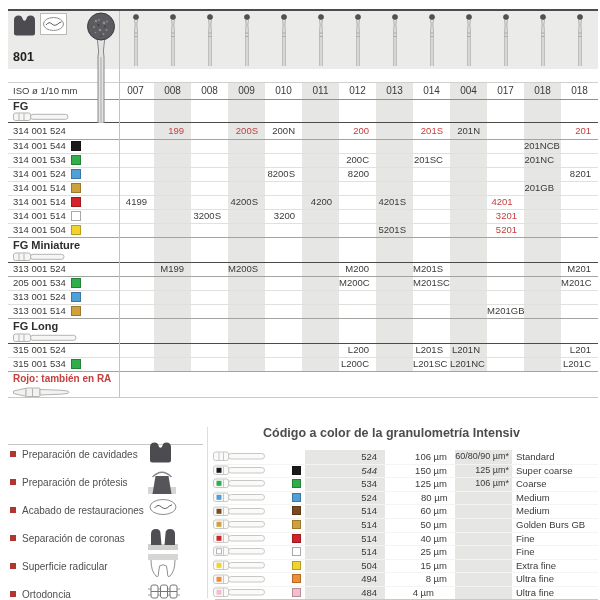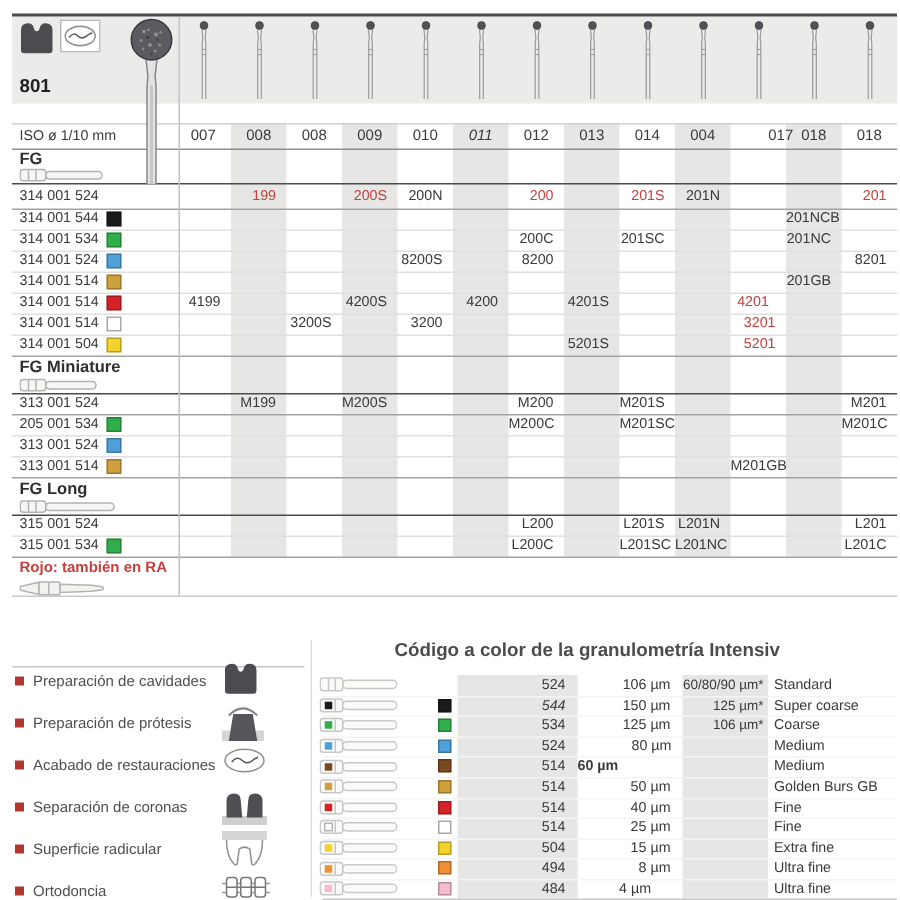--- a/index.html
+++ b/index.html
@@ -129,21 +129,21 @@
           <line x1="4.6" y1="20" x2="7.4" y2="20" stroke="#9a9a98" stroke-width="0.7"></line>
           <line x1="4.6" y1="23.5" x2="7.4" y2="23.5" stroke="#9a9a98" stroke-width="0.7"></line>
         </svg></div>
       <div class="isonum" style="left: 265px; top: 82px; width: 37px; height: 17px; line-height: 17px;">010</div>
       <div class="icon" style="left: 314.5px; top: 13px;"><svg width="12" height="54" viewBox="0 0 12 54">
           <circle cx="6" cy="4" r="2.6" fill="#515156" stroke="#404046" stroke-width="0.5"></circle>
           <path d="M4.6,6.3 L5.2,12 L4.8,16 L4.8,53 M7.4,6.3 L6.8,12 L7.2,16 L7.2,53" fill="none" stroke="#9a9a98" stroke-width="0.8"></path>
           <line x1="4.6" y1="20" x2="7.4" y2="20" stroke="#9a9a98" stroke-width="0.7"></line>
           <line x1="4.6" y1="23.5" x2="7.4" y2="23.5" stroke="#9a9a98" stroke-width="0.7"></line>
         </svg></div>
-      <div class="isonum" style="left: 302px; top: 82px; width: 37px; height: 17px; line-height: 17px; font-style: italic;">011</div>
+      <div class="isonum" style="left: 302px; top: 82px; width: 37px; height: 17px; line-height: 17px;">011</div>
       <div class="icon" style="left: 351.5px; top: 13px;"><svg width="12" height="54" viewBox="0 0 12 54">
           <circle cx="6" cy="4" r="2.6" fill="#515156" stroke="#404046" stroke-width="0.5"></circle>
           <path d="M4.6,6.3 L5.2,12 L4.8,16 L4.8,53 M7.4,6.3 L6.8,12 L7.2,16 L7.2,53" fill="none" stroke="#9a9a98" stroke-width="0.8"></path>
           <line x1="4.6" y1="20" x2="7.4" y2="20" stroke="#9a9a98" stroke-width="0.7"></line>
           <line x1="4.6" y1="23.5" x2="7.4" y2="23.5" stroke="#9a9a98" stroke-width="0.7"></line>
         </svg></div>
       <div class="isonum" style="left: 339px; top: 82px; width: 37px; height: 17px; line-height: 17px;">012</div>
       <div class="icon" style="left: 388.5px; top: 13px;"><svg width="12" height="54" viewBox="0 0 12 54">
           <circle cx="6" cy="4" r="2.6" fill="#515156" stroke="#404046" stroke-width="0.5"></circle>
           <path d="M4.6,6.3 L5.2,12 L4.8,16 L4.8,53 M7.4,6.3 L6.8,12 L7.2,16 L7.2,53" fill="none" stroke="#9a9a98" stroke-width="0.8"></path>
@@ -164,21 +164,21 @@
           <line x1="4.6" y1="20" x2="7.4" y2="20" stroke="#9a9a98" stroke-width="0.7"></line>
           <line x1="4.6" y1="23.5" x2="7.4" y2="23.5" stroke="#9a9a98" stroke-width="0.7"></line>
         </svg></div>
       <div class="isonum" style="left: 450px; top: 82px; width: 37px; height: 17px; line-height: 17px;">004</div>
       <div class="icon" style="left: 499.5px; top: 13px;"><svg width="12" height="54" viewBox="0 0 12 54">
           <circle cx="6" cy="4" r="2.6" fill="#515156" stroke="#404046" stroke-width="0.5"></circle>
           <path d="M4.6,6.3 L5.2,12 L4.8,16 L4.8,53 M7.4,6.3 L6.8,12 L7.2,16 L7.2,53" fill="none" stroke="#9a9a98" stroke-width="0.8"></path>
           <line x1="4.6" y1="20" x2="7.4" y2="20" stroke="#9a9a98" stroke-width="0.7"></line>
           <line x1="4.6" y1="23.5" x2="7.4" y2="23.5" stroke="#9a9a98" stroke-width="0.7"></line>
         </svg></div>
-      <div class="isonum" style="left: 487px; top: 82px; width: 37px; height: 17px; line-height: 17px; margin-left: 15px;">017</div>
+      <div class="isonum" style="left: 487px; top: 82px; width: 37px; height: 17px; line-height: 17px;">017</div>
       <div class="icon" style="left: 536.5px; top: 13px;"><svg width="12" height="54" viewBox="0 0 12 54">
           <circle cx="6" cy="4" r="2.6" fill="#515156" stroke="#404046" stroke-width="0.5"></circle>
           <path d="M4.6,6.3 L5.2,12 L4.8,16 L4.8,53 M7.4,6.3 L6.8,12 L7.2,16 L7.2,53" fill="none" stroke="#9a9a98" stroke-width="0.8"></path>
           <line x1="4.6" y1="20" x2="7.4" y2="20" stroke="#9a9a98" stroke-width="0.7"></line>
           <line x1="4.6" y1="23.5" x2="7.4" y2="23.5" stroke="#9a9a98" stroke-width="0.7"></line>
         </svg></div>
       <div class="isonum" style="left: 524px; top: 82px; width: 37px; height: 17px; line-height: 17px;">018</div>
       <div class="icon" style="left: 573.5px; top: 13px;"><svg width="12" height="54" viewBox="0 0 12 54">
           <circle cx="6" cy="4" r="2.6" fill="#515156" stroke="#404046" stroke-width="0.5"></circle>
           <path d="M4.6,6.3 L5.2,12 L4.8,16 L4.8,53 M7.4,6.3 L6.8,12 L7.2,16 L7.2,53" fill="none" stroke="#9a9a98" stroke-width="0.8"></path>
@@ -401,21 +401,21 @@
       <div class="icon" style="left: 213px; top: 505.6px;"><svg width="52" height="11" viewBox="0 0 52 11">
           <g fill="#fafaf9" stroke="#c7c7c5">
             <rect x="0.5" y="1" width="15" height="8.5" rx="2"></rect>
             <rect x="15.5" y="2.5" width="36" height="5.5" rx="2.7"></rect>
           </g>
           <line x1="10.5" y1="1.5" x2="10.5" y2="9" stroke="#c7c7c5"></line>
           <rect x="3.5" y="2.8" width="5" height="5" fill="#7a4a21"></rect>
         </svg></div>
       <div class="swatch" style="left: 292px; top: 506.4px; width: 9px; height: 9px; background: rgb(122, 74, 33); border-color: rgba(0, 0, 0, 0.25);"></div>
       <div class="gcell" style="left: 305px; top: 504.4px; width: 80px; height: 13.6px; line-height: 13.6px; text-align: right; padding-right: 8px;">514</div>
-      <div class="gcell" style="left: 385px; top: 504.4px; width: 70px; height: 13.6px; line-height: 13.6px; padding-right: 8px; font-weight: bold;">60 µm</div>
+      <div class="gcell" style="left: 385px; top: 504.4px; width: 70px; height: 13.6px; line-height: 13.6px; text-align: right; padding-right: 8px;">60 µm</div>
       <div class="gcell" style="left: 516px; top: 504.4px; width: 82px; height: 13.6px; line-height: 13.6px;">Medium</div>
       <div class="rule" style="left: 215px; top: 518px; width: 383px; height: 1px; background: rgb(244, 244, 243);"></div>
       <div class="icon" style="left: 213px; top: 519.2px;"><svg width="52" height="11" viewBox="0 0 52 11">
           <g fill="#fafaf9" stroke="#c7c7c5">
             <rect x="0.5" y="1" width="15" height="8.5" rx="2"></rect>
             <rect x="15.5" y="2.5" width="36" height="5.5" rx="2.7"></rect>
           </g>
           <line x1="10.5" y1="1.5" x2="10.5" y2="9" stroke="#c7c7c5"></line>
           <rect x="3.5" y="2.8" width="5" height="5" fill="#cfa13d"></rect>
         </svg></div>

